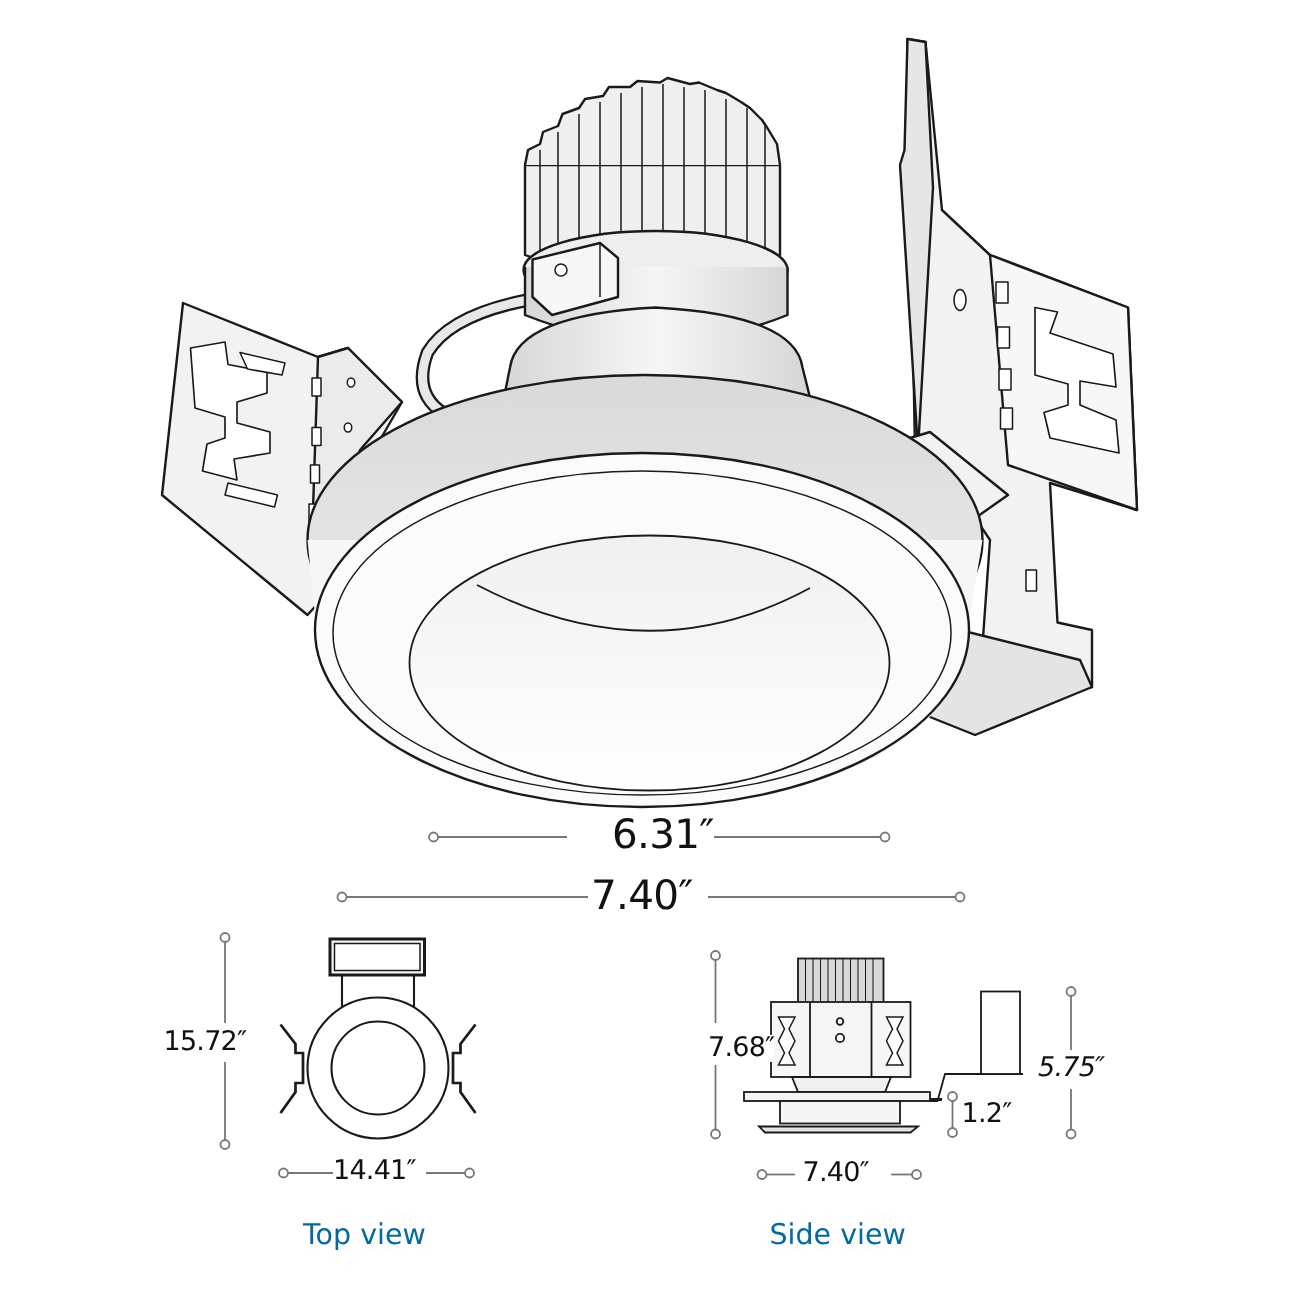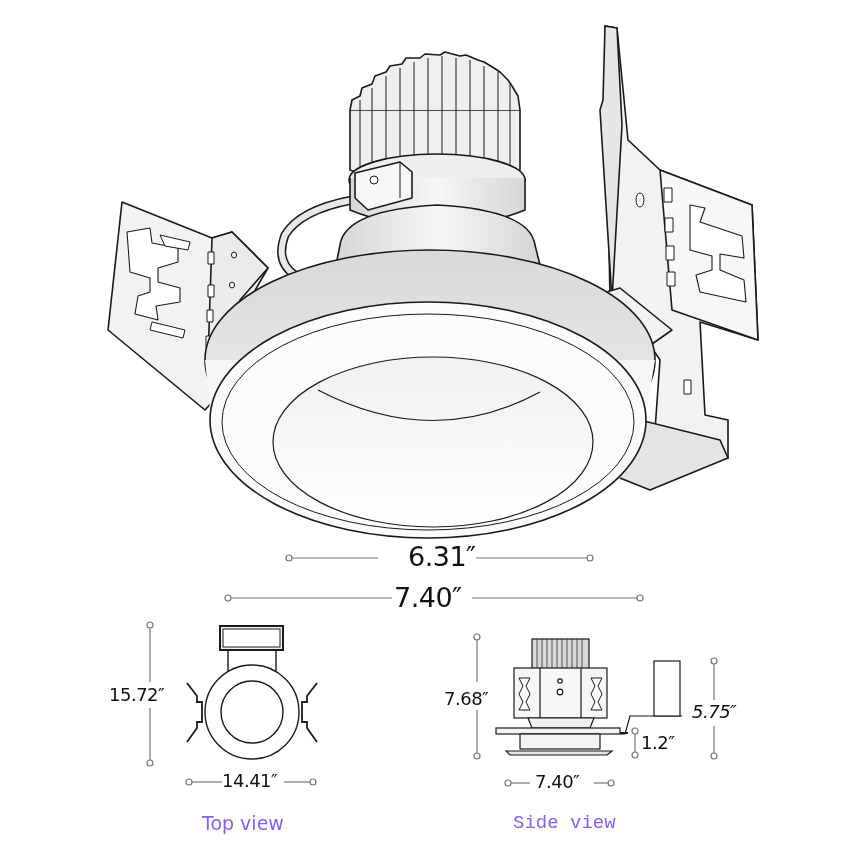--- a/index.html
+++ b/index.html
@@ -3,21 +3,21 @@
 <meta charset="utf-8">
 <style>
   html, body { margin: 0; padding: 0; background: #ffffff; }
   body { width: 860px; height: 860px; position: relative; overflow: hidden;
          font-family: "DejaVu Sans", "Liberation Sans", sans-serif; color: #111; }
   svg.canvas { position: absolute; left: 0; top: 0; }
   .dim-label { position: absolute; font-family: "DejaVu Sans", sans-serif; color: #111;
                background: #fff; line-height: 1; white-space: nowrap; letter-spacing: -0.5px; }
   .big { font-size: 27px; }
   .small { font-size: 18px; }
-  .caption { position: absolute; font-family: "DejaVu Sans", sans-serif; font-size: 19px; color: #8b5cf6; }
+  .caption { position: absolute; font-family: "DejaVu Sans", sans-serif; font-size: 19px; color: #0369a1; }
 </style>
 </head>
 <body>
 
 <svg class="canvas" width="860" height="860" viewBox="0 0 860 860" xmlns="http://www.w3.org/2000/svg">
   <defs>
     <linearGradient id="ringGrad" x1="0" y1="0" x2="0" y2="1">
       <stop offset="0" stop-color="#d9d9d9"></stop>
       <stop offset="1" stop-color="#efefef"></stop>
     </linearGradient>
@@ -185,19 +185,19 @@
       <circle cx="611" cy="783" r="3"></circle>
   </g>
 </svg>
 
 <div class="dim-label big" style="left:384px; top:543px;margin-left:24px;">6.31″</div>
 <div class="dim-label big" style="left:394px; top:584px;">7.40″</div>
 
 <div class="dim-label small" style="left:109px; top:686px;">15.72″</div>
 <div class="dim-label small" style="left:222px; top:772px;">14.41″</div>
 
-<div class="dim-label small" style="left:444px; top:690px;">7.68″</div>
+<div class="dim-label small" style="left:472px; top:690px;">7.68″</div>
 <div class="dim-label small" style="left:692px; top:703px;font-style:italic;">5.75″</div>
 <div class="dim-label small" style="left:641px; top:734px;">1.2″</div>
 <div class="dim-label small" style="left:535px; top:773px;">7.40″</div>
 
 <div class="caption" style="left:202px; top:812px;">Top view</div>
-<div class="caption" style="left:513px; top:812px;font-family:Liberation Mono, monospace;">Side view</div>
+<div class="caption" style="left:513px; top:812px;">Side view</div>
 
 </body></html>

